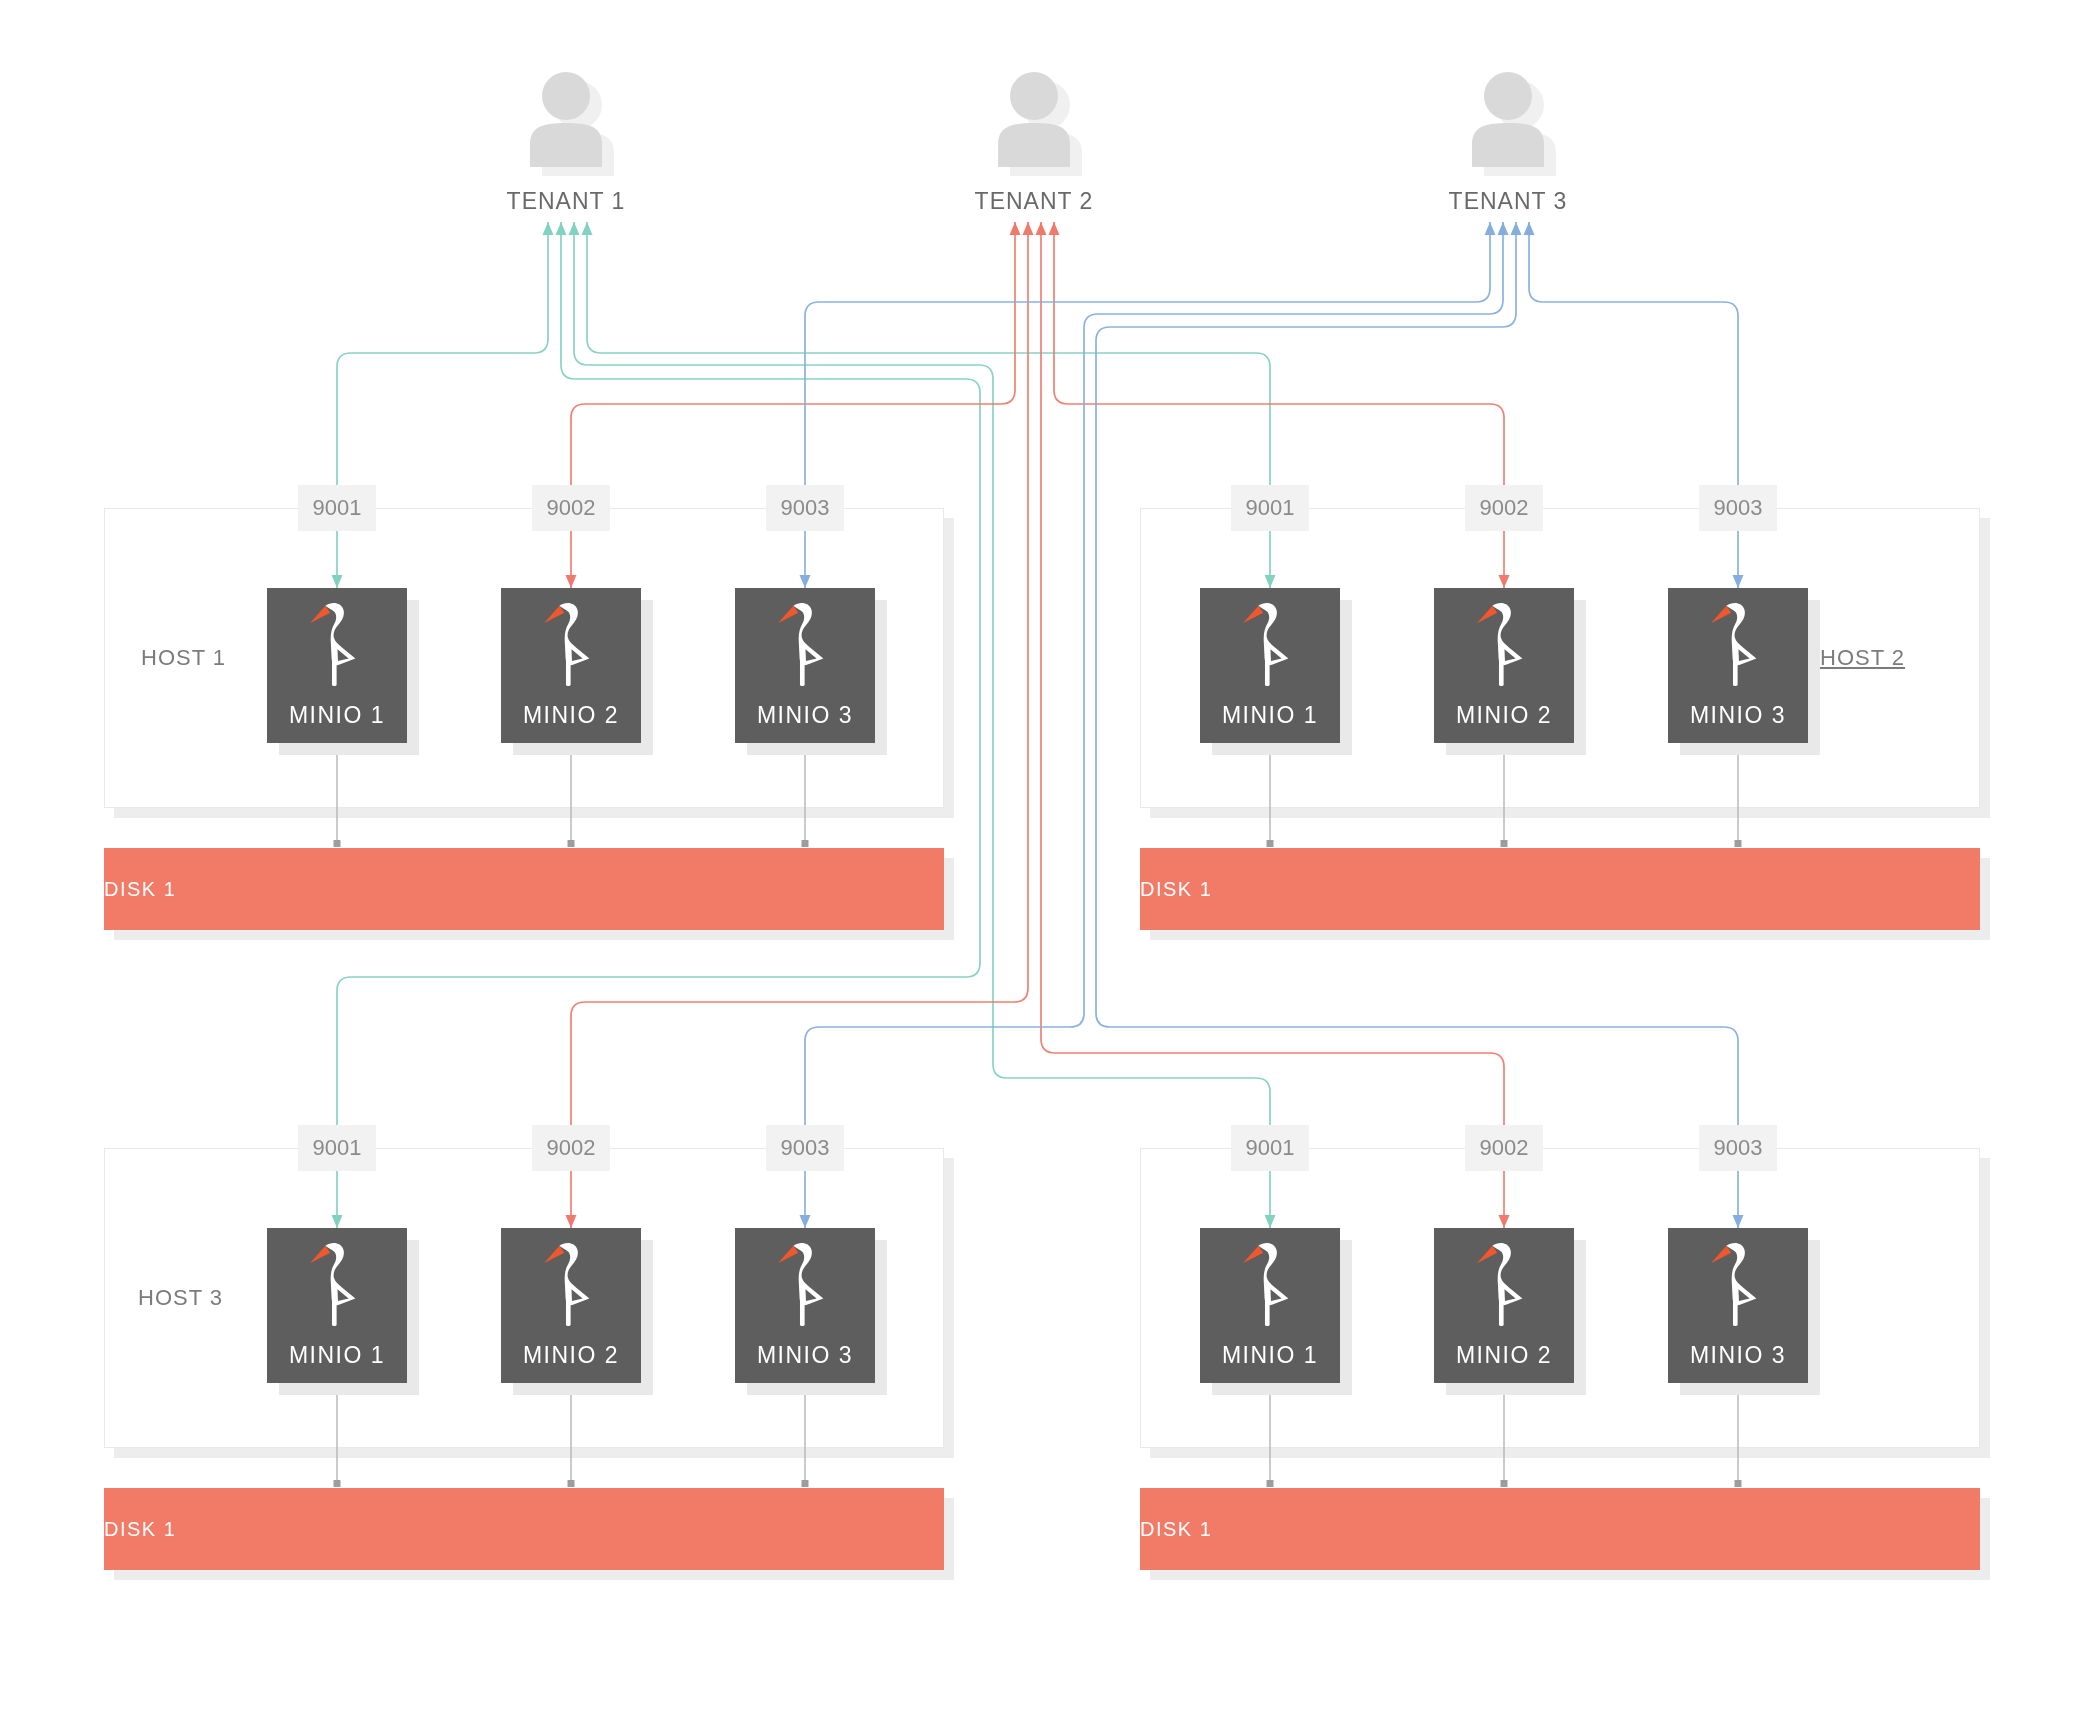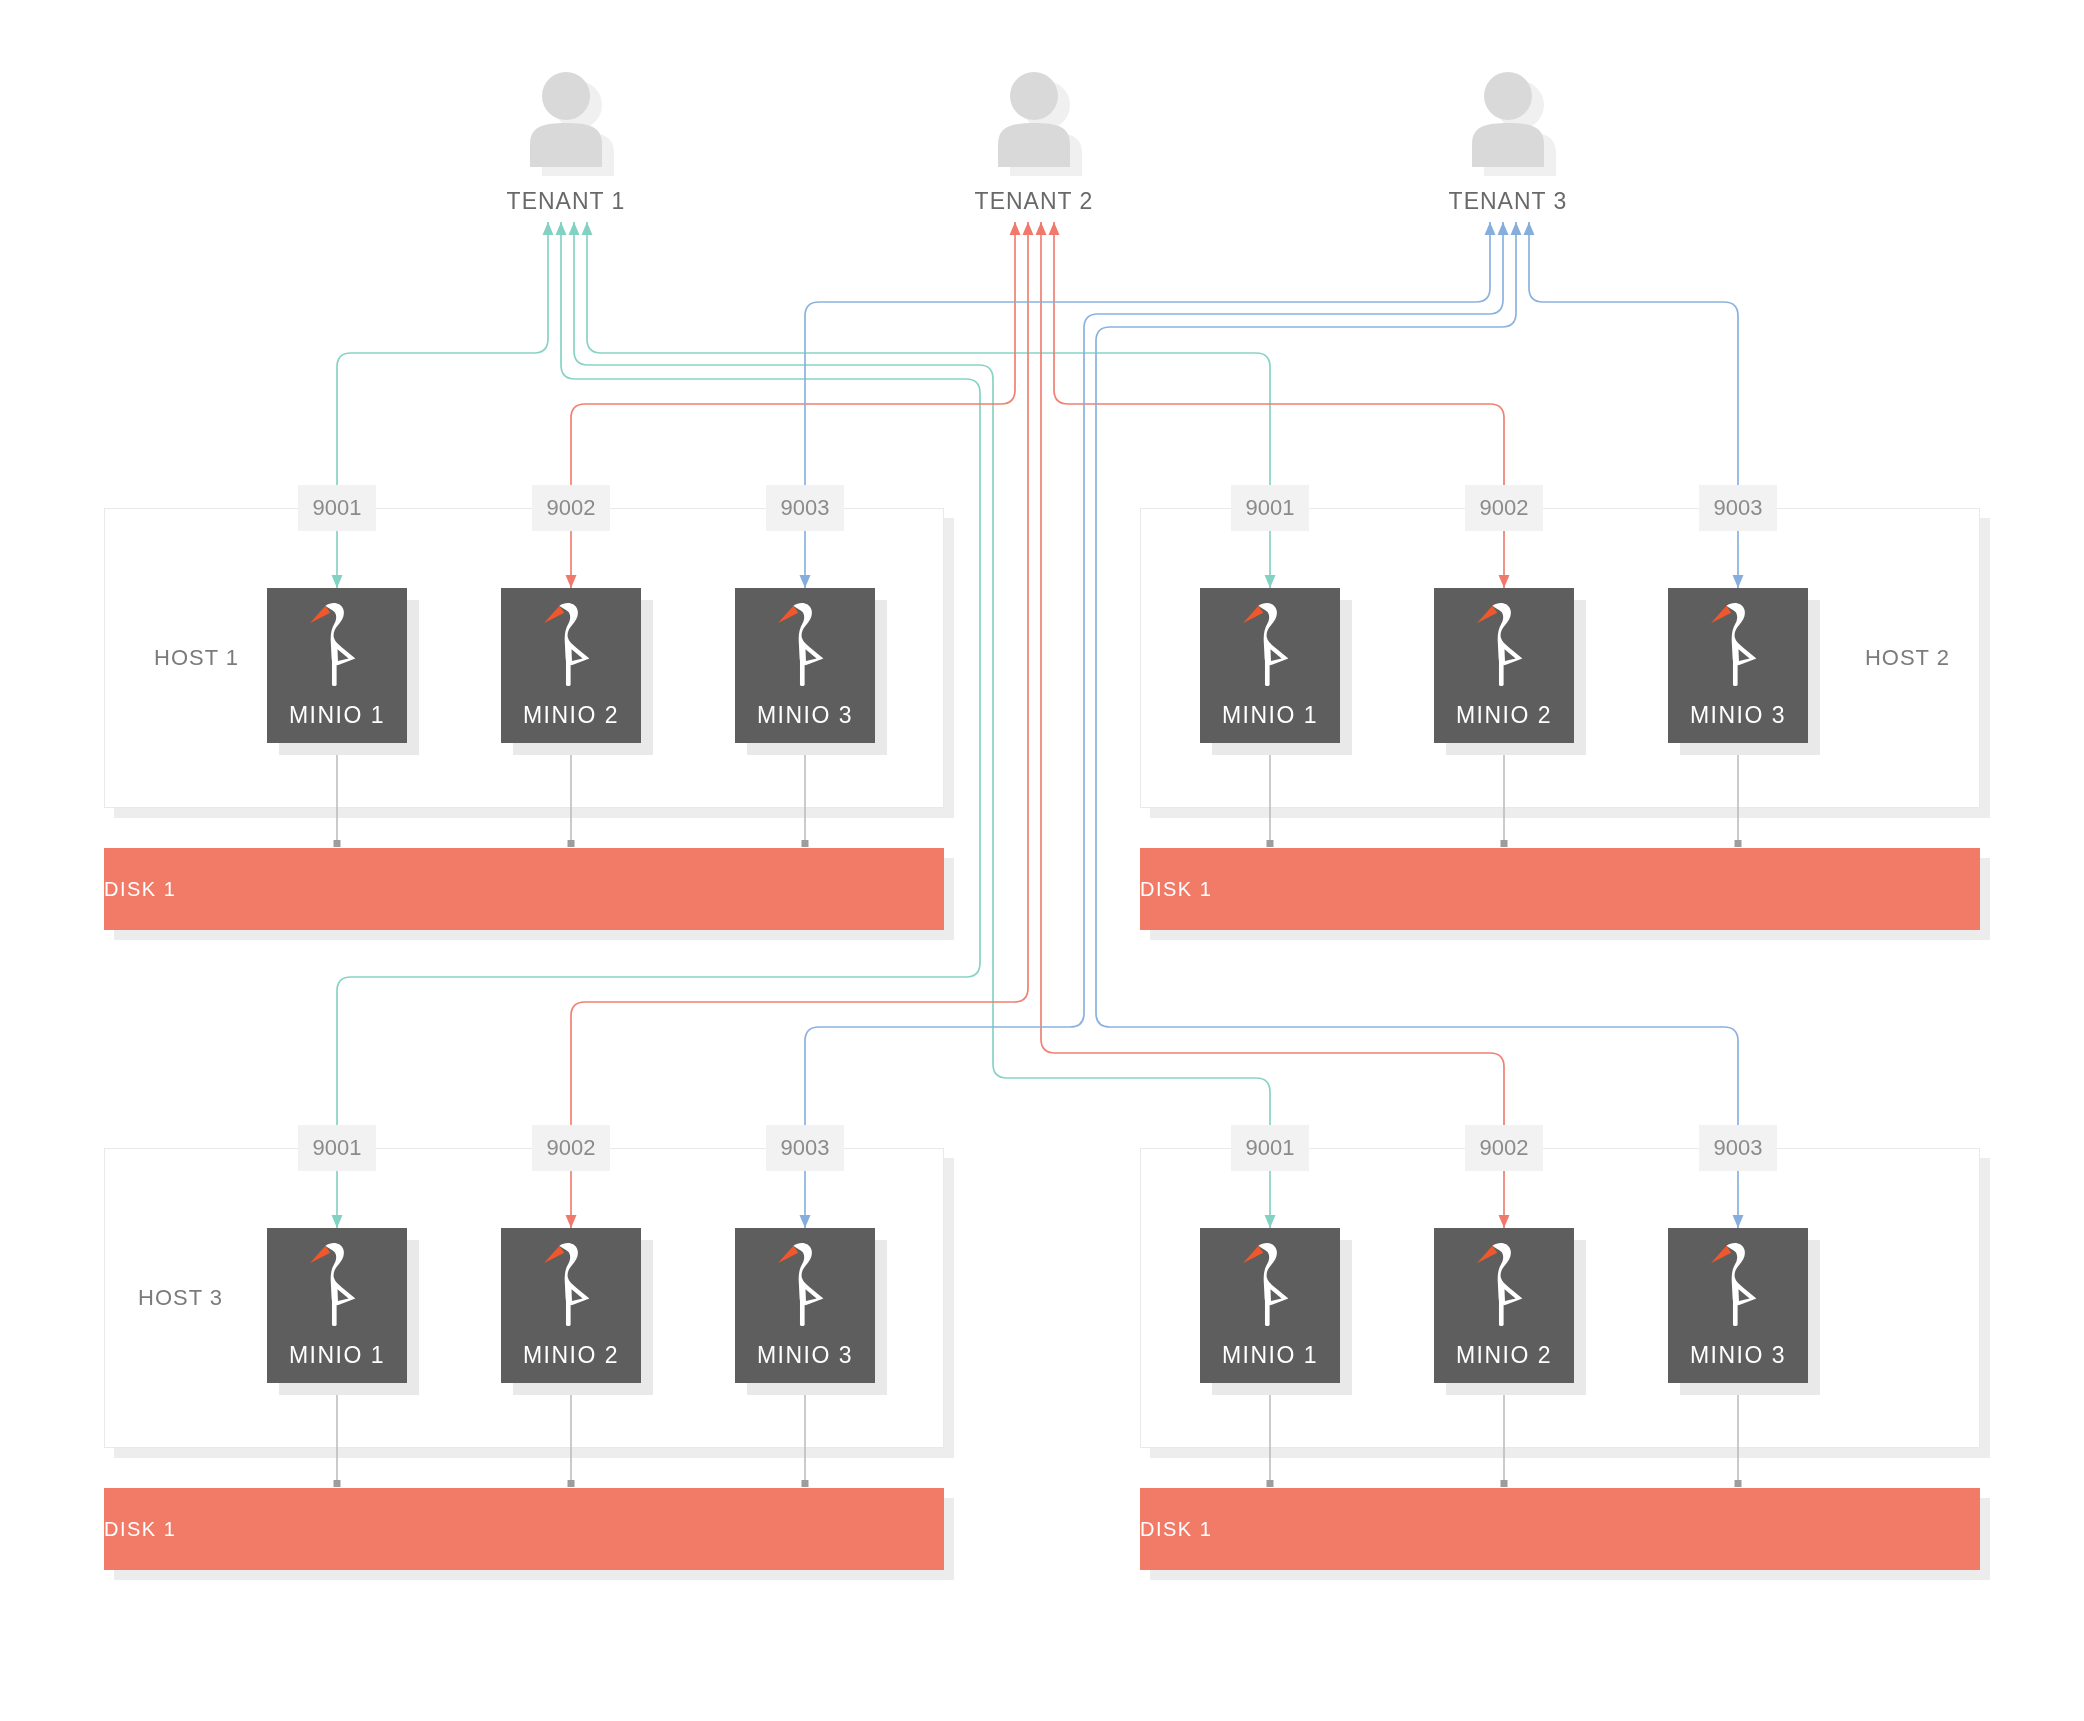--- a/index.html
+++ b/index.html
@@ -150,21 +150,21 @@
             <circle cx="60" cy="40" r="24"></circle>
             <path d="M24,111 L24,88 C24,70 38,67 60,67 C82,67 96,70 96,88 L96,111 Z"></path>
           </g>
           <g fill="#d9d9d9">
             <circle cx="60" cy="40" r="24"></circle>
             <path d="M24,111 L24,88 C24,70 38,67 60,67 C82,67 96,70 96,88 L96,111 Z"></path>
           </g>
         </svg></div>
       <div class="tenant-label" style="left: 1388px; top: 188px; width: 240px;">TENANT 3</div>
       <div class="host" style="left: 104px; top: 508px; width: 840px; height: 300px;"></div>
-      <div class="host-label" style="left: 154px; top: 645px;">HOST 1</div>
+      <div class="host-label" style="left: 141px; top: 645px;">HOST 1</div>
       <div class="node" style="left: 267px; top: 588px; width: 140px; height: 155px; background: rgb(94, 94, 94);">
         <svg width="58" height="87" viewBox="0 0 60 90">
           <polygon points="2,22 18,4 23,11" fill="#ee582c"></polygon>
           <path d="M18,4 C25,-1 34,0.5 36.5,7.5 C38.5,13.5 35.5,19 31,24 C27,28.5 25.8,33 26.8,37 C27.8,40.8 31.5,44 35.5,47.2 L49,58.5 L32,65 C27,66.5 24.6,62.5 24.4,58 L23.6,42 C23,33.5 24.3,27.5 27.2,22.5 C29.8,18 29.8,13 27.2,10.2 C24.8,7.6 21.5,7 18,4 Z" fill="#ffffff"></path>
           <polygon points="30.5,49 42,58.5 31,61" fill="#5e5e5e"></polygon>
           <rect x="24.8" y="50" width="4.8" height="37" rx="2" fill="#ffffff"></rect>
         </svg>
         <div class="node-label">MINIO 1</div>
       </div>
       <div class="badge" style="left: 298px; top: 485px; width: 78px; height: 46px;">9001</div>
@@ -185,21 +185,21 @@
           <polygon points="30.5,49 42,58.5 31,61" fill="#5e5e5e"></polygon>
           <rect x="24.8" y="50" width="4.8" height="37" rx="2" fill="#ffffff"></rect>
         </svg>
         <div class="node-label">MINIO 3</div>
       </div>
       <div class="badge" style="left: 766px; top: 485px; width: 78px; height: 46px;">9003</div>
       <div class="disk" style="left: 104px; top: 848px; width: 840px; height: 82px; background: rgb(242, 123, 104);">
         <div>DISK 1</div>
       </div>
       <div class="host" style="left: 1140px; top: 508px; width: 840px; height: 300px;"></div>
-      <div class="host-label" style="left: 1820px; top: 645px; width: 130px; text-align: right;">HOST 2</div>
+      <div class="host-label" style="left: 1820px; top: 645px; width: 130px; text-align: left; text-decoration: underline;">HOST 2</div>
       <div class="node" style="left: 1200px; top: 588px; width: 140px; height: 155px; background: rgb(94, 94, 94);">
         <svg width="58" height="87" viewBox="0 0 60 90">
           <polygon points="2,22 18,4 23,11" fill="#ee582c"></polygon>
           <path d="M18,4 C25,-1 34,0.5 36.5,7.5 C38.5,13.5 35.5,19 31,24 C27,28.5 25.8,33 26.8,37 C27.8,40.8 31.5,44 35.5,47.2 L49,58.5 L32,65 C27,66.5 24.6,62.5 24.4,58 L23.6,42 C23,33.5 24.3,27.5 27.2,22.5 C29.8,18 29.8,13 27.2,10.2 C24.8,7.6 21.5,7 18,4 Z" fill="#ffffff"></path>
           <polygon points="30.5,49 42,58.5 31,61" fill="#5e5e5e"></polygon>
           <rect x="24.8" y="50" width="4.8" height="37" rx="2" fill="#ffffff"></rect>
         </svg>
         <div class="node-label">MINIO 1</div>
       </div>
       <div class="badge" style="left: 1231px; top: 485px; width: 78px; height: 46px;">9001</div>

